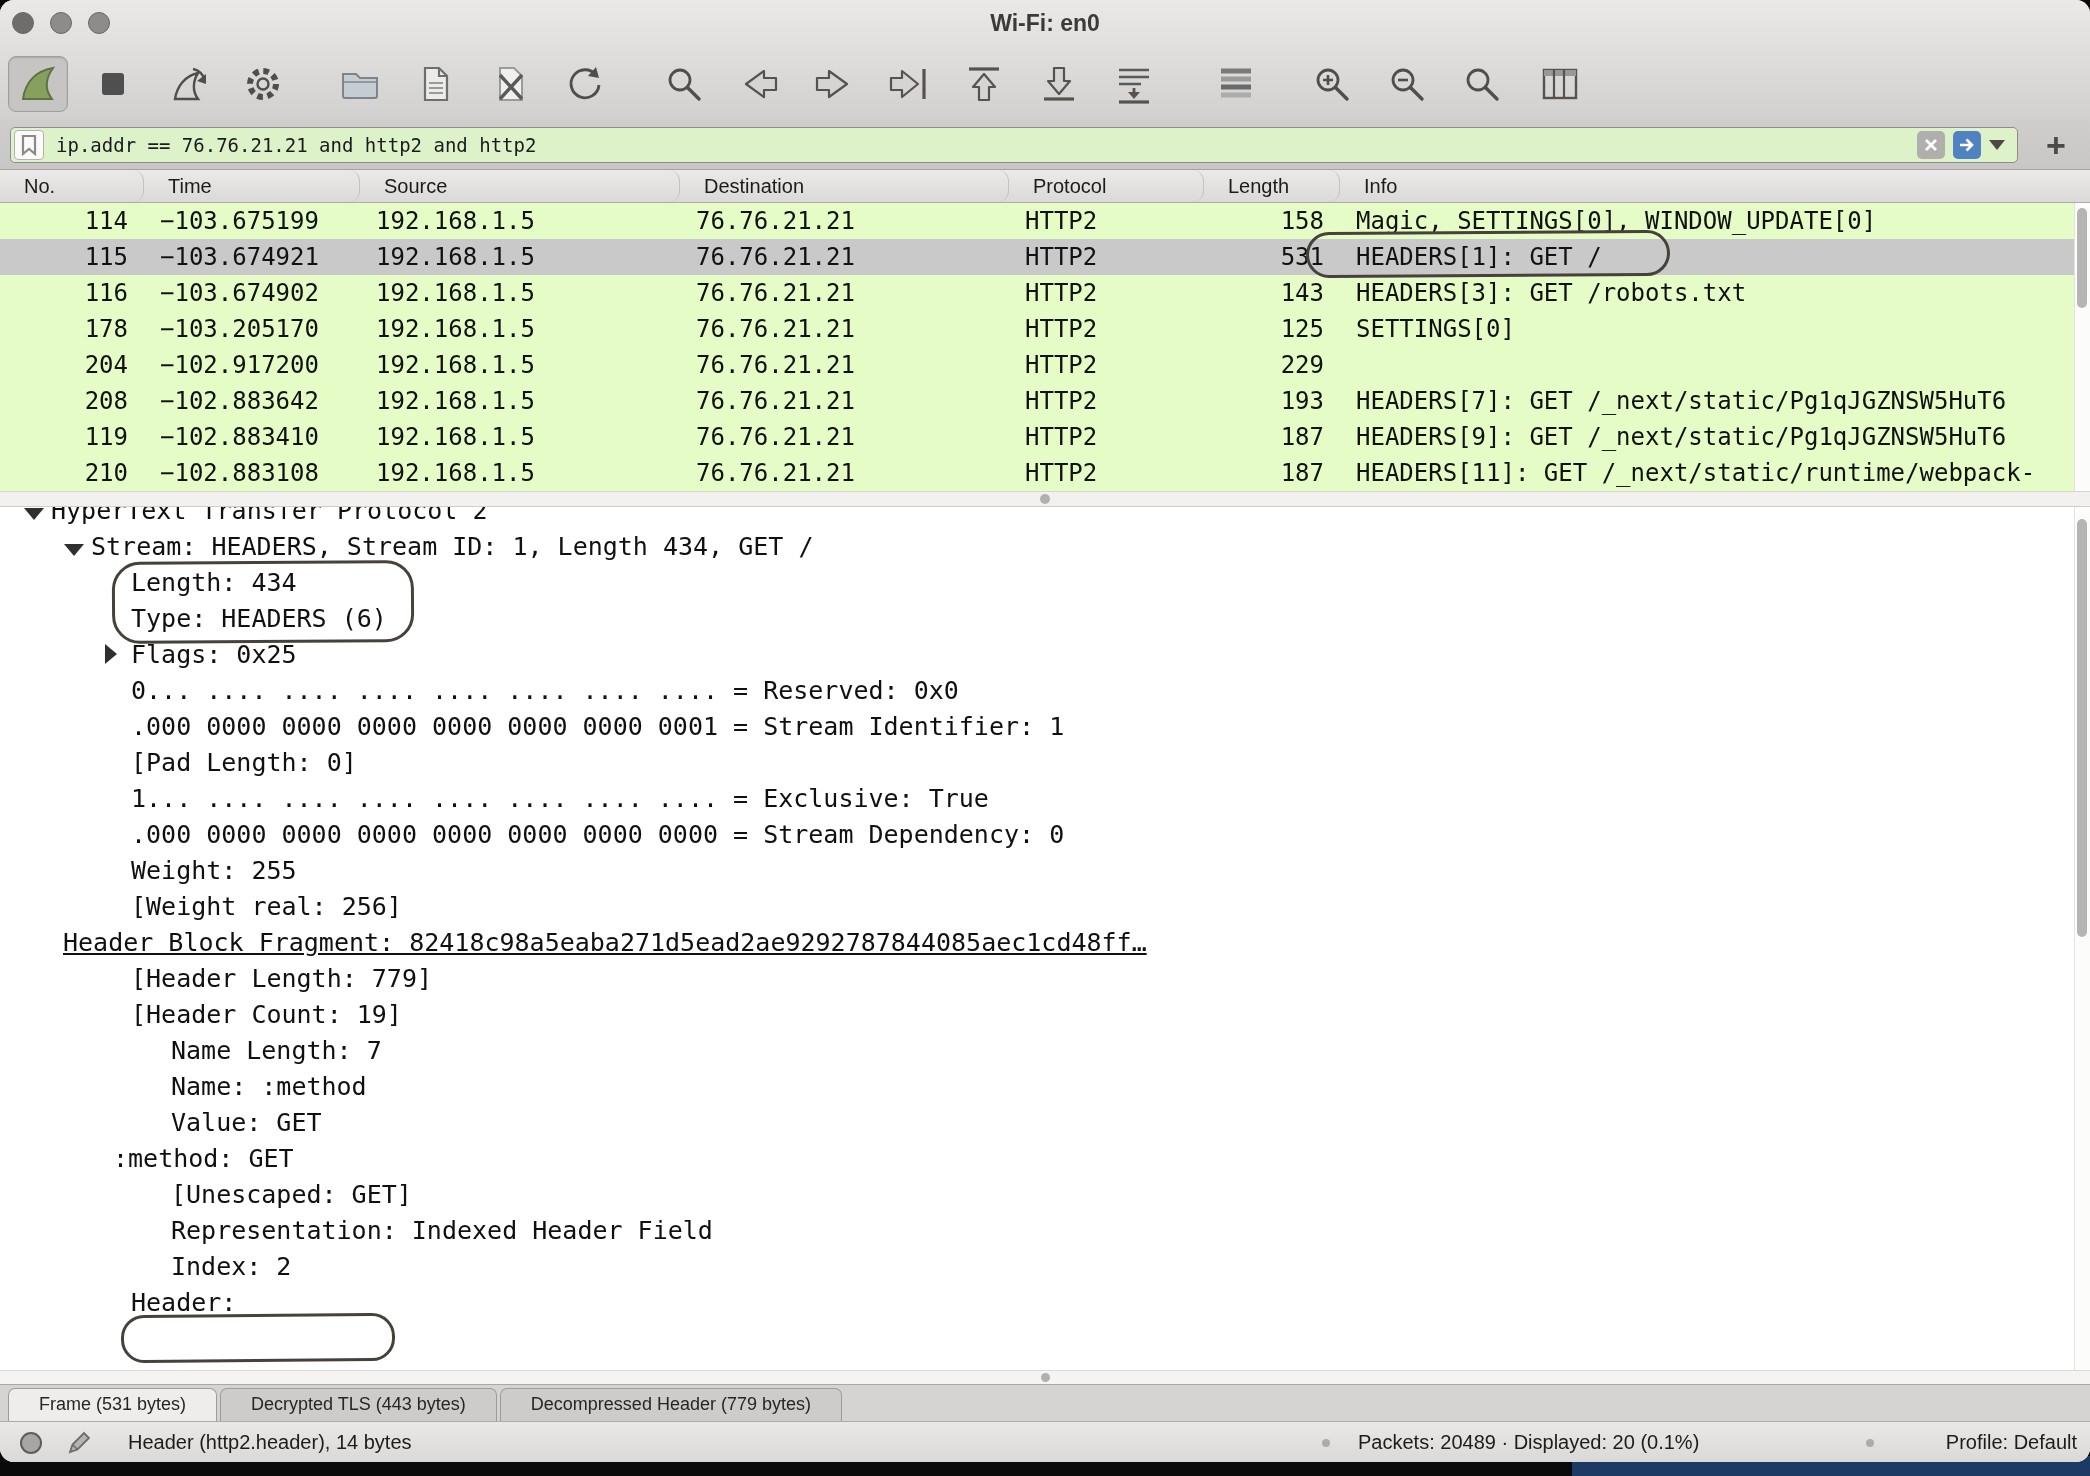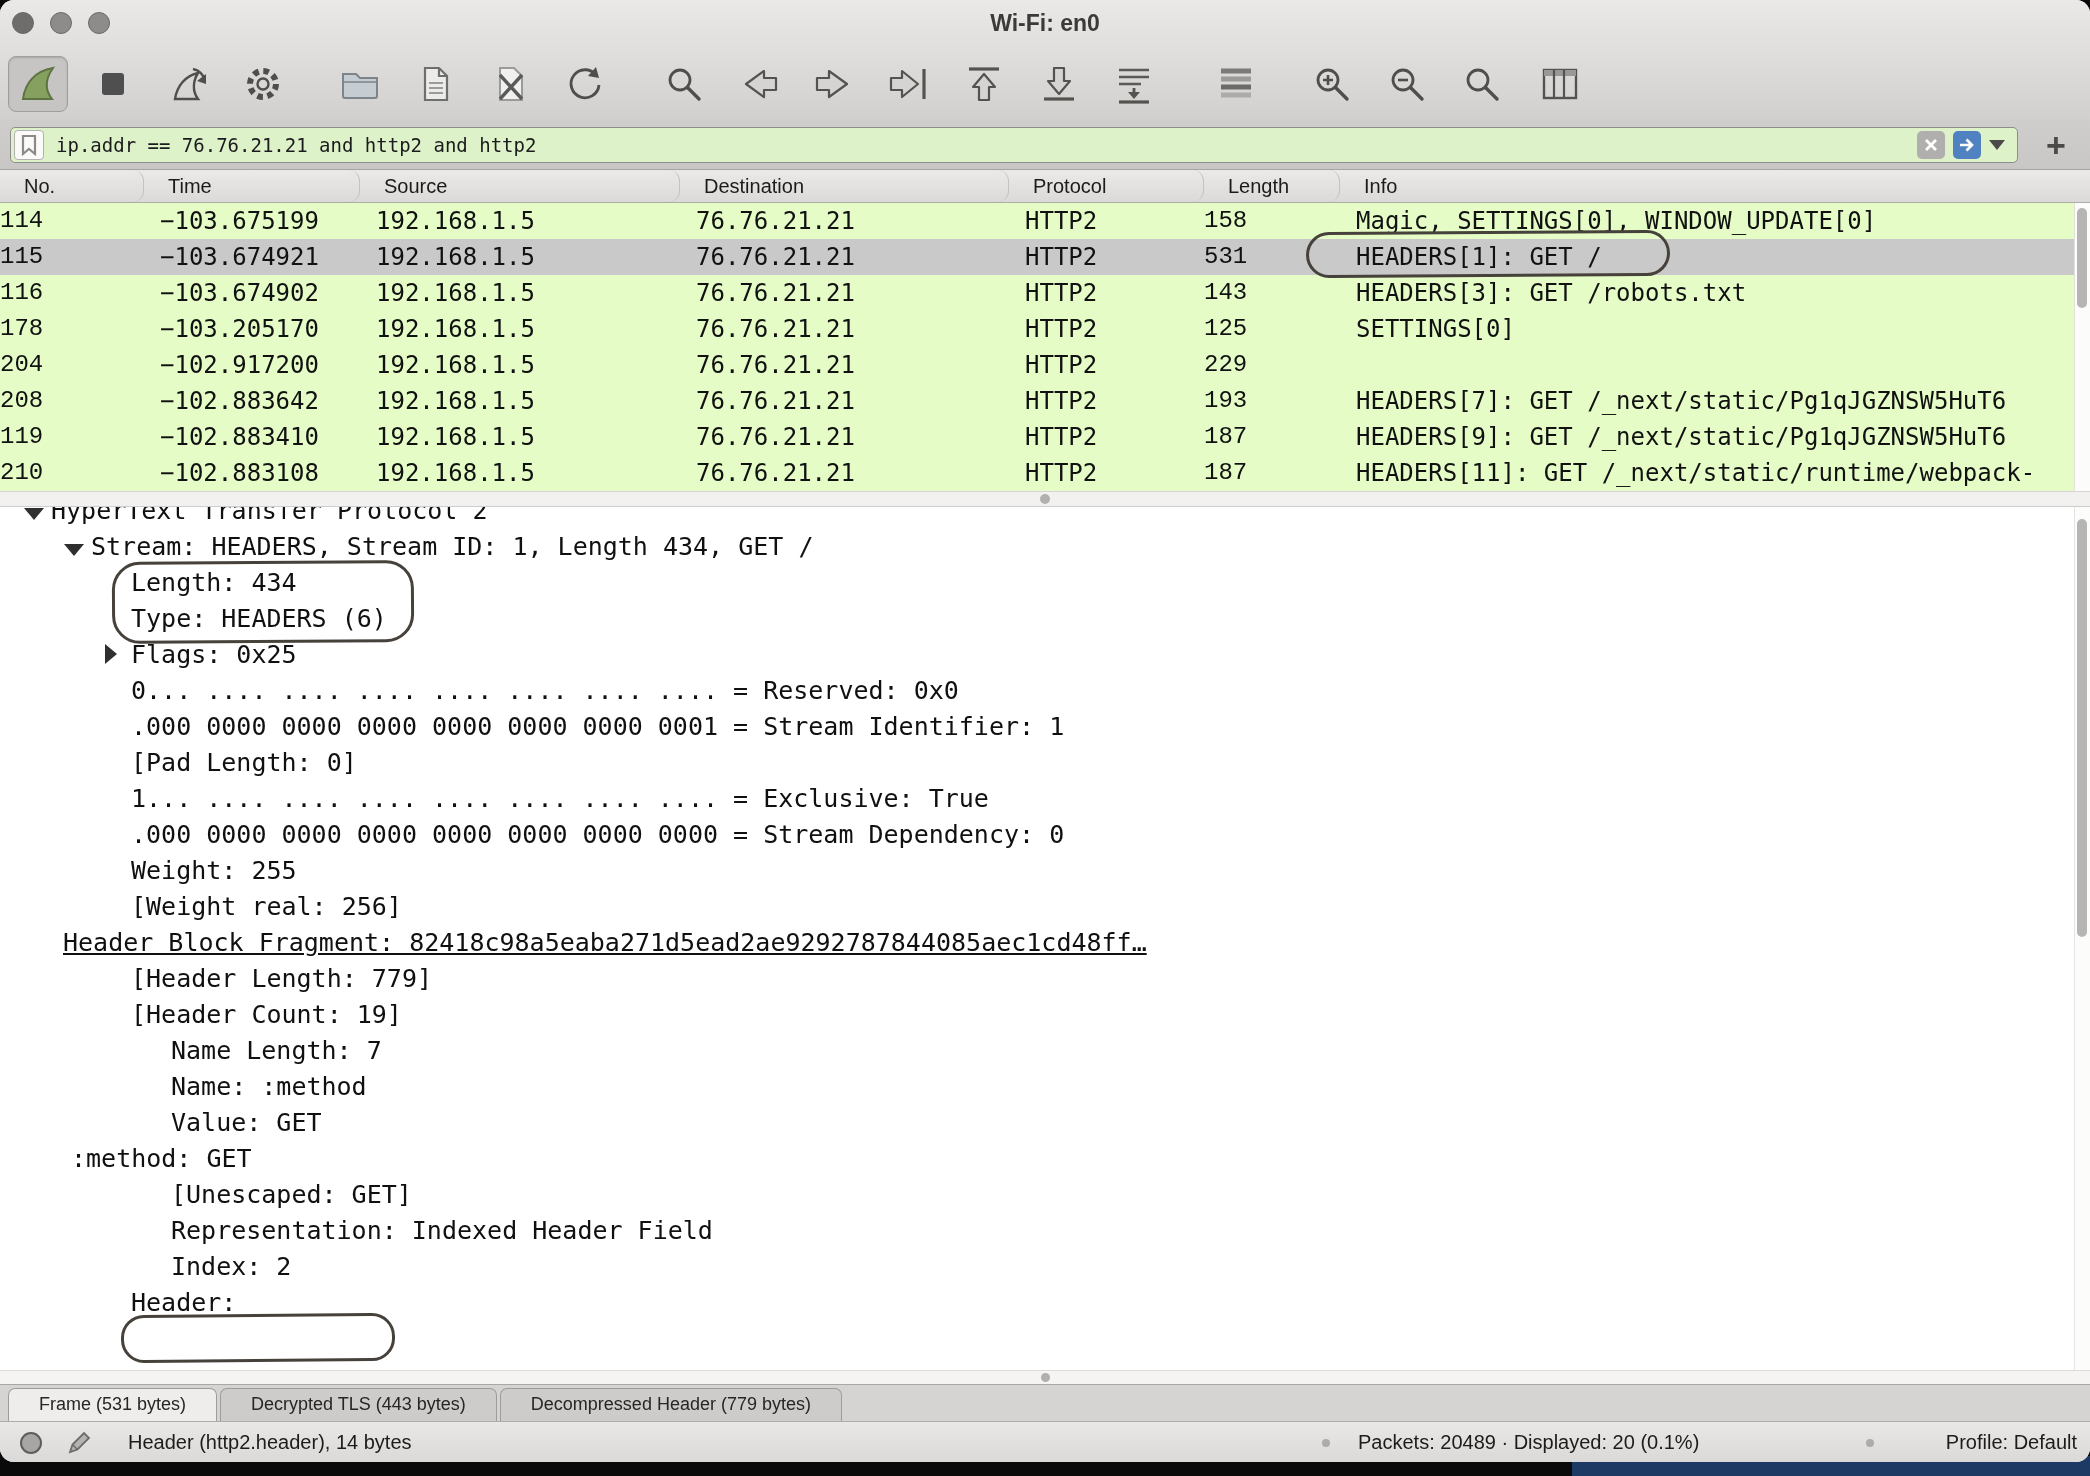--- a/index.html
+++ b/index.html
@@ -39,21 +39,21 @@
 
   
   .pl-grid { display:grid; grid-template-columns:144px 216px 320px 329px 195px 136px 1fr; }
   .pl-header { height:33px; background:linear-gradient(#eceae8,#dcdad8); border-bottom:1px solid #aeacaa; }
   .pl-header .hcell { font-size:20px; color:#1b1b1b; line-height:32px; padding-left:24px; border-right:1px solid #c5c3c1; white-space:nowrap; overflow:hidden;border-radius:11px; }
   .pl-header .hcell:last-child { border-right:none; }
   .pl-rows { position:relative; height:288px; background:#ffffff; }
   .pl-row { height:36px; background:var(--http2-row-bg,#e5fcc7); font-family:"DejaVu Sans Mono",monospace; font-size:24px; color:#111; }
   .pl-row.selected { background:var(--selected-row-bg,#c9c9c9); }
   .pl-row .cell { line-height:36px; padding-left:16px; white-space:nowrap; overflow:hidden; }
-  .pl-row .cell-no, .pl-row .cell-length { padding-left:0; padding-right:16px;font-family:Liberation Mono, monospace; }
+  .pl-row .cell-no, .pl-row .cell-length { text-align:right; padding-left:0; padding-right:16px; }
   .pl-scroll-track { position:absolute; right:0; top:0; width:16px; height:288px; background:#fcfcfb; border-left:1px solid #e3e1df; }
   .pl-scroll-thumb { position:absolute; right:3px; top:5px; width:10px; height:100px; background:#b7b5b3; border-radius:5px; }
 
   
   .splitter { height:16px; background:#f2f1ef; border-top:1px solid #d7d5d3; border-bottom:1px solid #cfcdcb; display:flex; align-items:center; justify-content:center; }
   .scroll-dot { width:10px; height:10px; border-radius:50%; background:#b2b0ae; }
 
   
   .detail-pane { position:relative; height:863px; background:#ffffff; overflow:hidden; }
   .detail-lines { margin-top:-14px; }
@@ -375,21 +375,21 @@
         <div class="dl" style="padding-left: 131px;"><span>1... .... .... .... .... .... .... .... = Exclusive: True</span></div>
         <div class="dl" style="padding-left: 131px;"><span>.000 0000 0000 0000 0000 0000 0000 0000 = Stream Dependency: 0</span></div>
         <div class="dl" style="padding-left: 131px;"><span>Weight: 255</span></div>
         <div class="dl" style="padding-left: 131px;"><span>[Weight real: 256]</span></div>
         <div class="dl" style="padding-left: 63px; text-decoration: underline;"><span>Header Block Fragment: 82418c98a5eaba271d5ead2ae9292787844085aec1cd48ff…</span></div>
         <div class="dl" style="padding-left: 131px;"><span>[Header Length: 779]</span></div>
         <div class="dl" style="padding-left: 131px;"><span>[Header Count: 19]</span></div>
         <div class="dl" style="padding-left: 171px;"><span>Name Length: 7</span></div>
         <div class="dl" style="padding-left: 171px;"><span>Name: :method</span></div>
         <div class="dl" style="padding-left: 171px;"><span>Value: GET</span></div>
-        <div class="dl" style="padding-left: 71px;"><span>:method: GET</span></div>
+        <div class="dl" style="padding-left: 113px;"><span>:method: GET</span></div>
         <div class="dl" style="padding-left: 171px;"><span>[Unescaped: GET]</span></div>
         <div class="dl" style="padding-left: 171px;"><span>Representation: Indexed Header Field</span></div>
         <div class="dl" style="padding-left: 171px;"><span>Index: 2</span></div>
         <div class="dl" style="padding-left: 131px;"><span>Header:</span></div>
       </div>
     <div class="detail-scroll-track">
       <span class="detail-scroll-thumb"></span>
     </div>
   </div>
   <div class="detail-hscroll">

